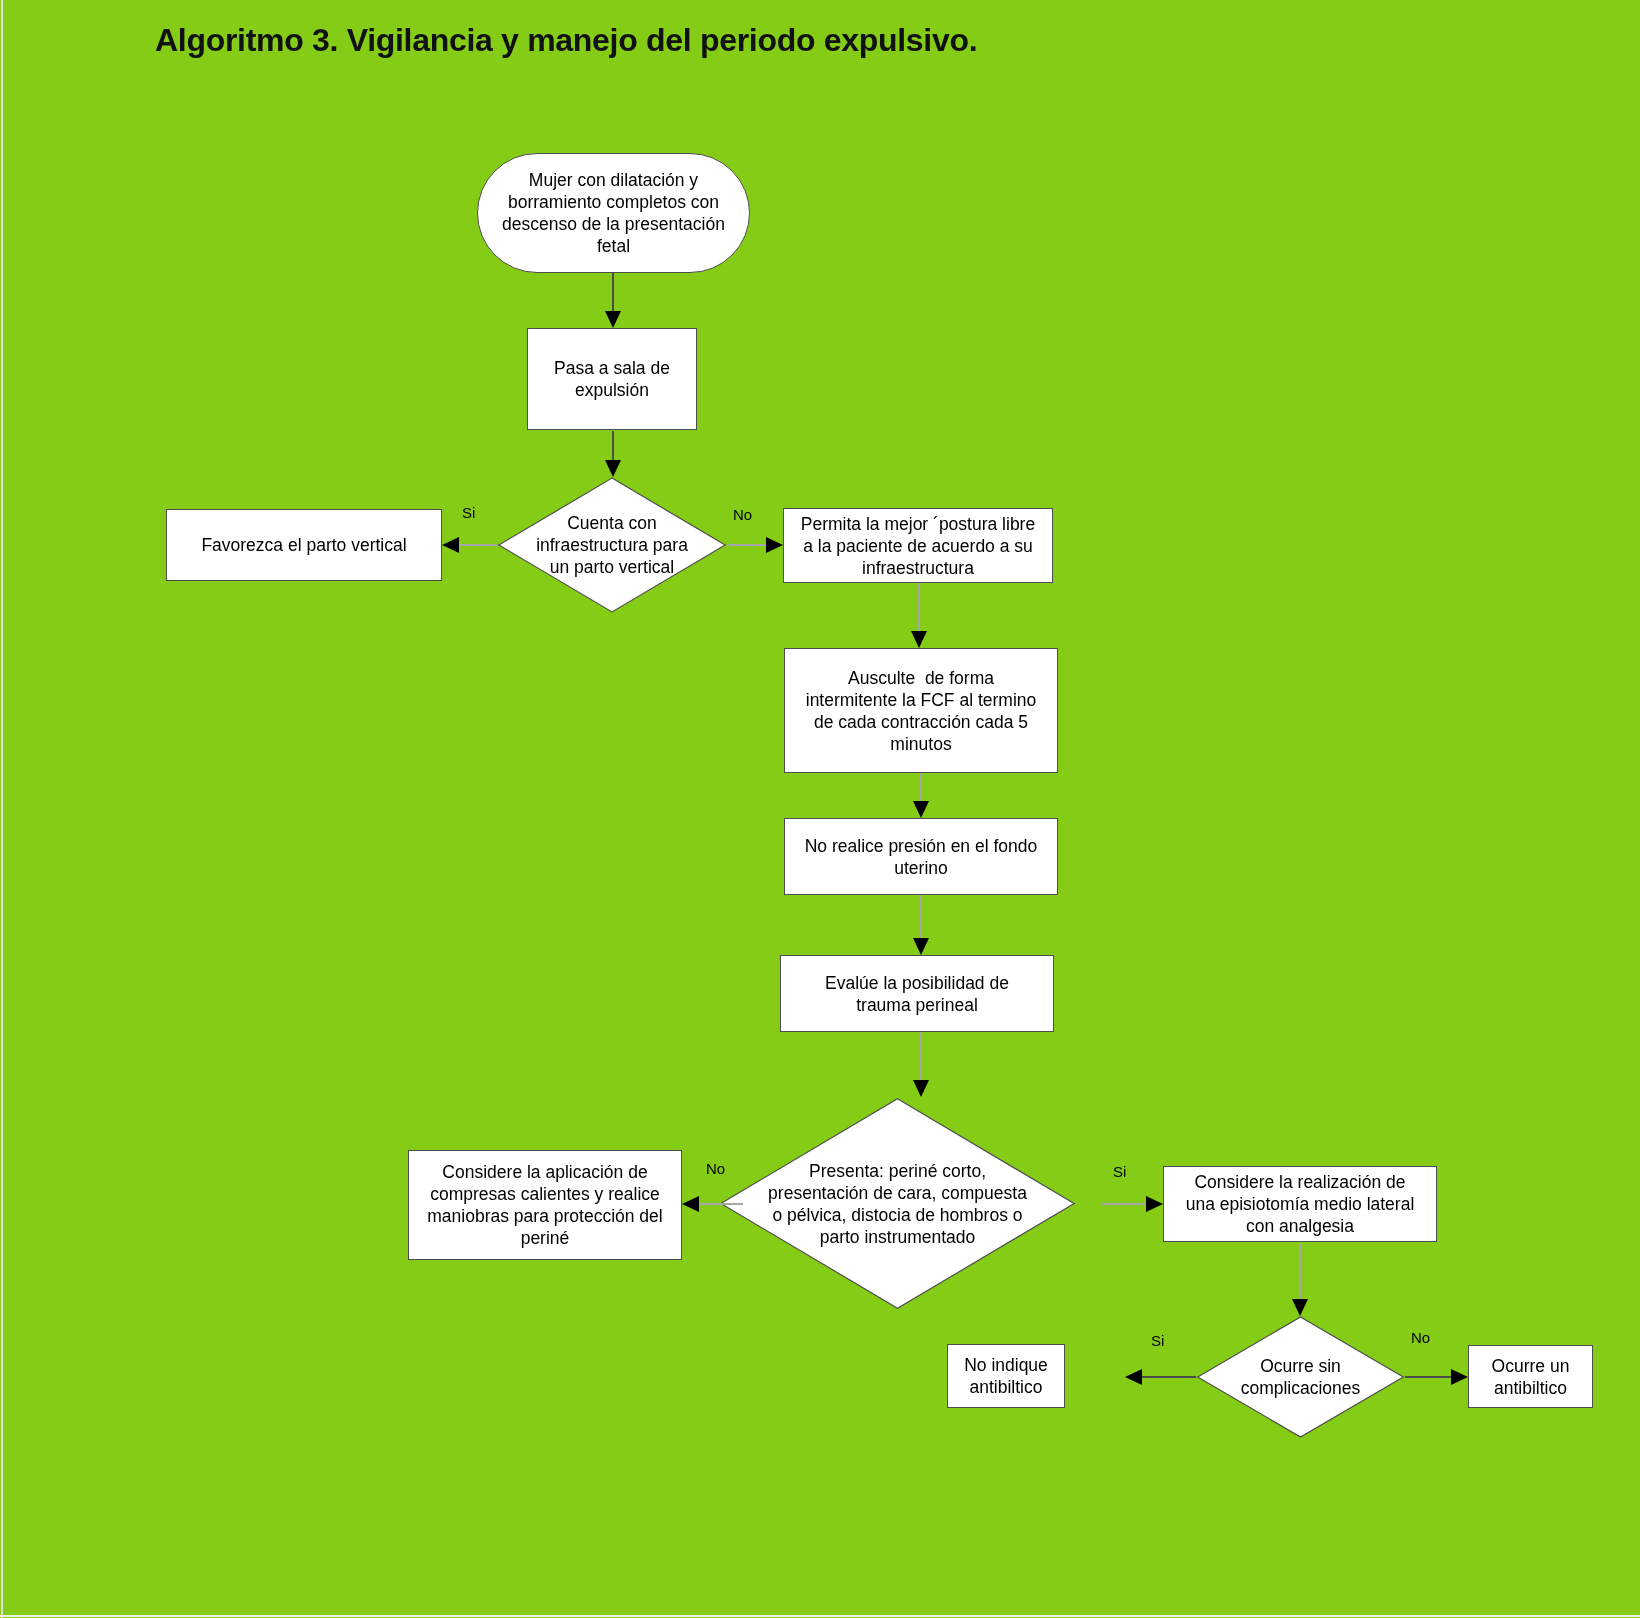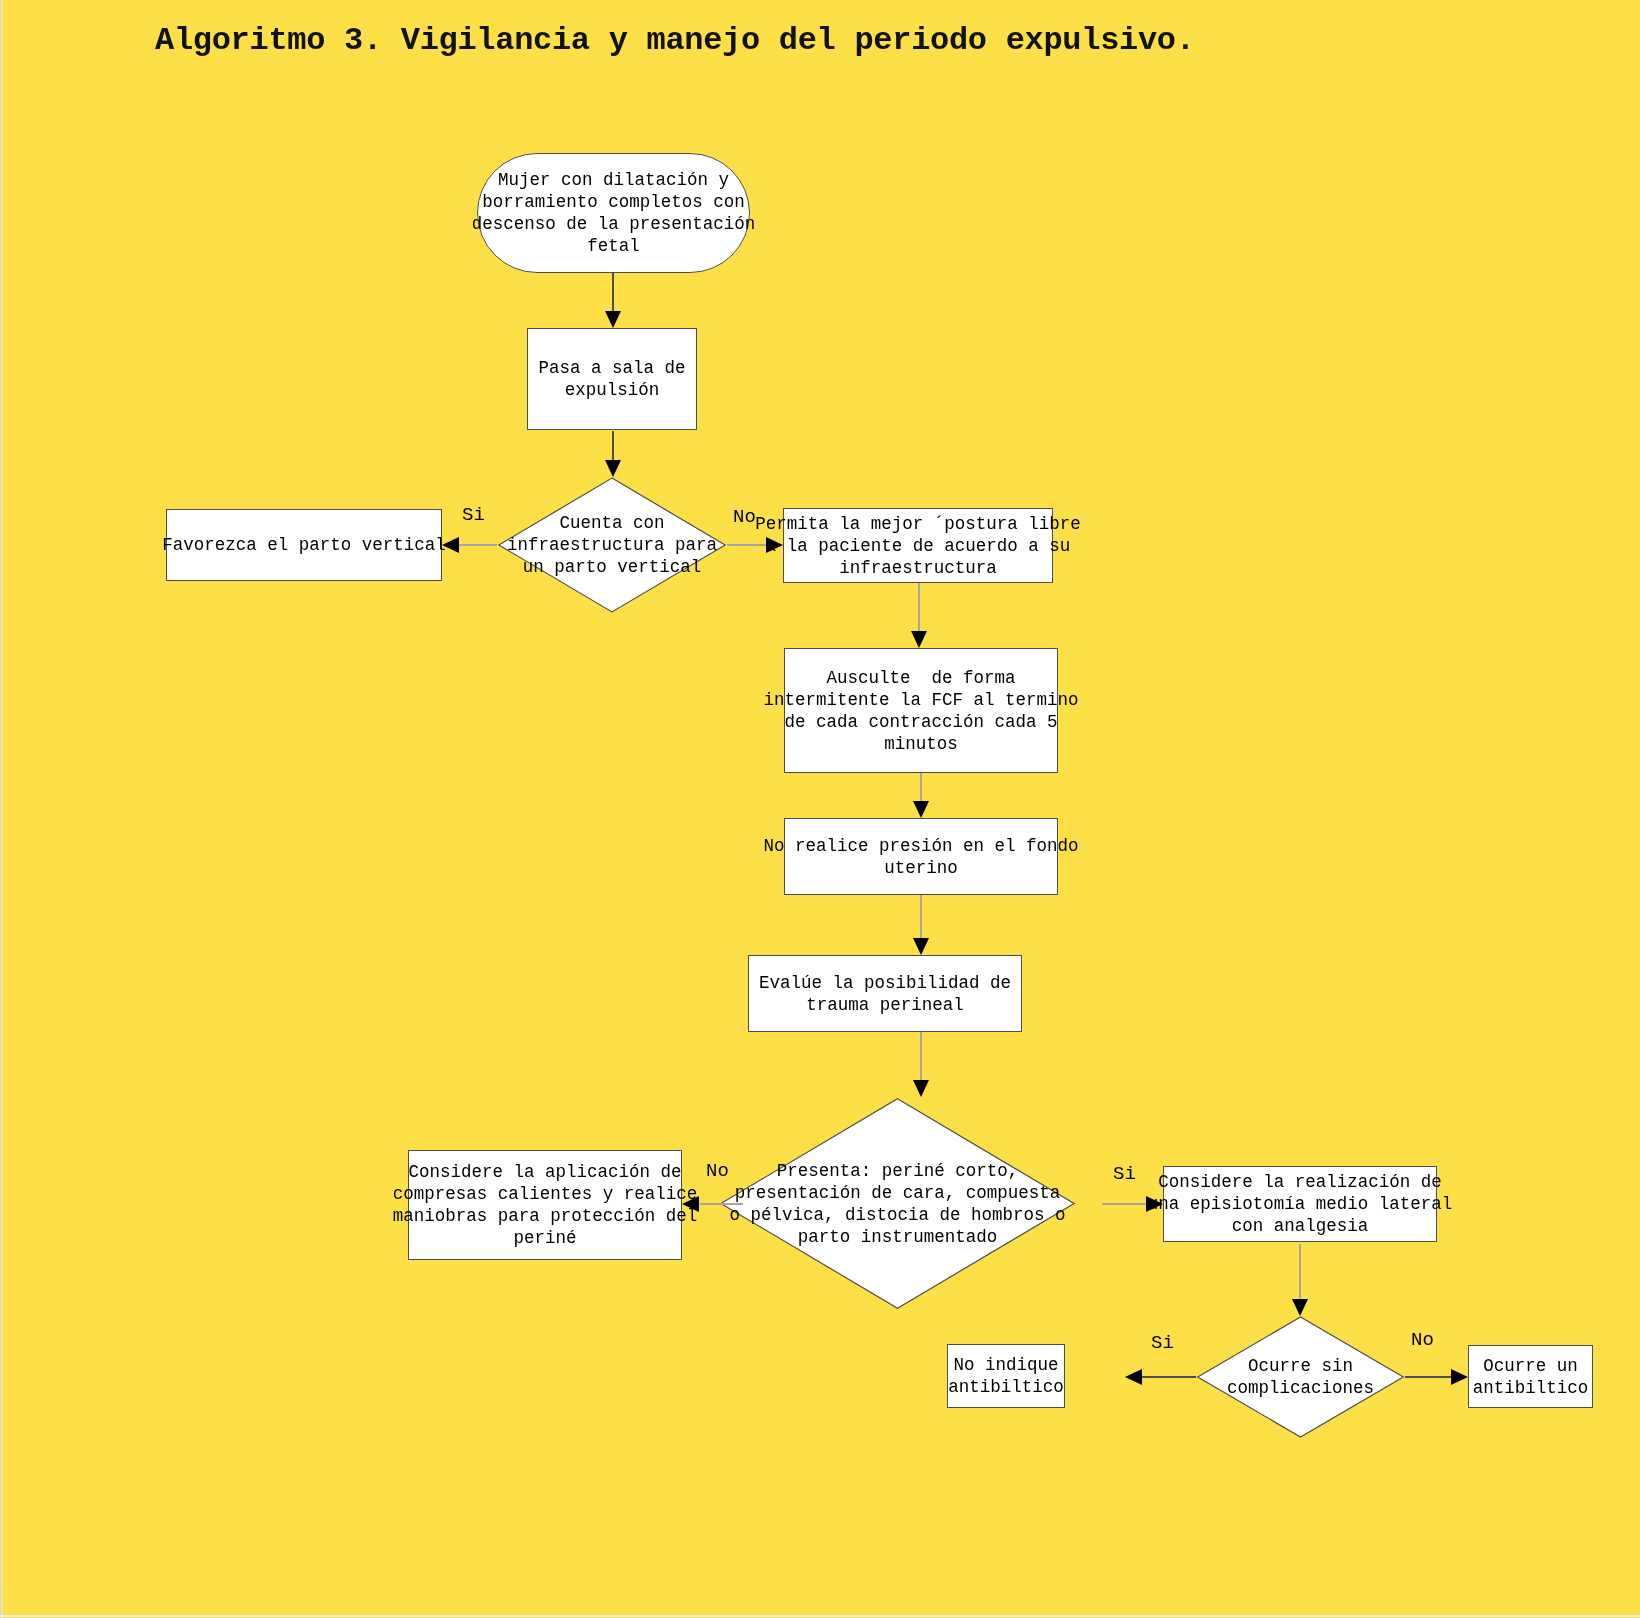--- a/index.html
+++ b/index.html
@@ -1,18 +1,18 @@
 <!DOCTYPE html>
 <html><head>
 <meta charset="utf-8">
 <style>
   html,body { margin:0; padding:0; background:#ffffff; }
   .page {
-    position:relative; width:1640px; height:1618px; background:#fde047;
-    font-family:Liberation Mono, monospace; color:#000;
+    position:relative; width:1640px; height:1618px; background:#84cc16;
+    font-family:Liberation Sans, sans-serif; color:#000;
     overflow:hidden;
   }
   .page-edge-left { position:absolute; left:1px; top:0; width:2px; height:1618px; background:#e0e0e0; }
   .page-edge-bottom { position:absolute; left:0; top:1615px; width:1640px; height:2px; background:#eeeeee; }
 
   .title {
     position:absolute; left:155px; top:22px; margin:0;
     font-size:32px; font-weight:bold; letter-spacing:-0.3px; color:#111;
     white-space:nowrap;
   }
@@ -23,21 +23,21 @@
     box-sizing:border-box;
   }
   .box, .stadium { background:#fff; border:1px solid #4d4d4d;text-align:center; }
   .stadium { border-radius:60px; }
   .ntext { white-space:pre; position:relative; }
 
   .diamond { background:transparent; }
   .dsvg { position:absolute; left:0; top:0; width:100%; height:100%; }
   .dsvg polygon { fill:#ffffff; stroke:#4d4d4d; stroke-width:1.2; vector-effect:non-scaling-stroke; }
 
-  .elabel { position:absolute; font-size:19px; color:#000; white-space:nowrap; }
+  .elabel { position:absolute; font-size:15px; color:#000; white-space:nowrap; }
 
   .line { position:absolute; background:#a6a6a6; }
   .line.dark { background:#4d4d4d; }
 
   .arr { position:absolute; width:0; height:0; }
   .arr.down  { border-left:8px solid transparent; border-right:8px solid transparent; border-top:17px solid #000; }
   .arr.left  { border-top:8px solid transparent; border-bottom:8px solid transparent; border-right:17px solid #000; }
   .arr.right { border-top:8px solid transparent; border-bottom:8px solid transparent; border-left:17px solid #000; }
 </style>
 </head>
@@ -85,21 +85,21 @@
 intermitente la FCF al termino
 de cada contracción cada 5
 minutos</div>
   </div>
 
   <div class="node box" style="left:784px;top:818px;width:274px;height:77px">
     <div class="ntext">No realice presión en el fondo
 uterino</div>
   </div>
 
-  <div class="node box" style="left:748px;top:955px;width:274px;height:77px">
+  <div class="node box" style="left:780px;top:955px;width:274px;height:77px">
     <div class="ntext">Evalúe la posibilidad de
 trauma perineal</div>
   </div>
 
   <div class="node diamond" style="left:718px;top:1097px;width:359px;height:213px">
     <svg class="dsvg" viewBox="0 0 100 100" preserveAspectRatio="none">
       <polygon points="50,0.8 99.2,50 50,99.2 0.8,50"></polygon>
     </svg>
     <div class="ntext">Presenta: periné corto,
 presentación de cara, compuesta

